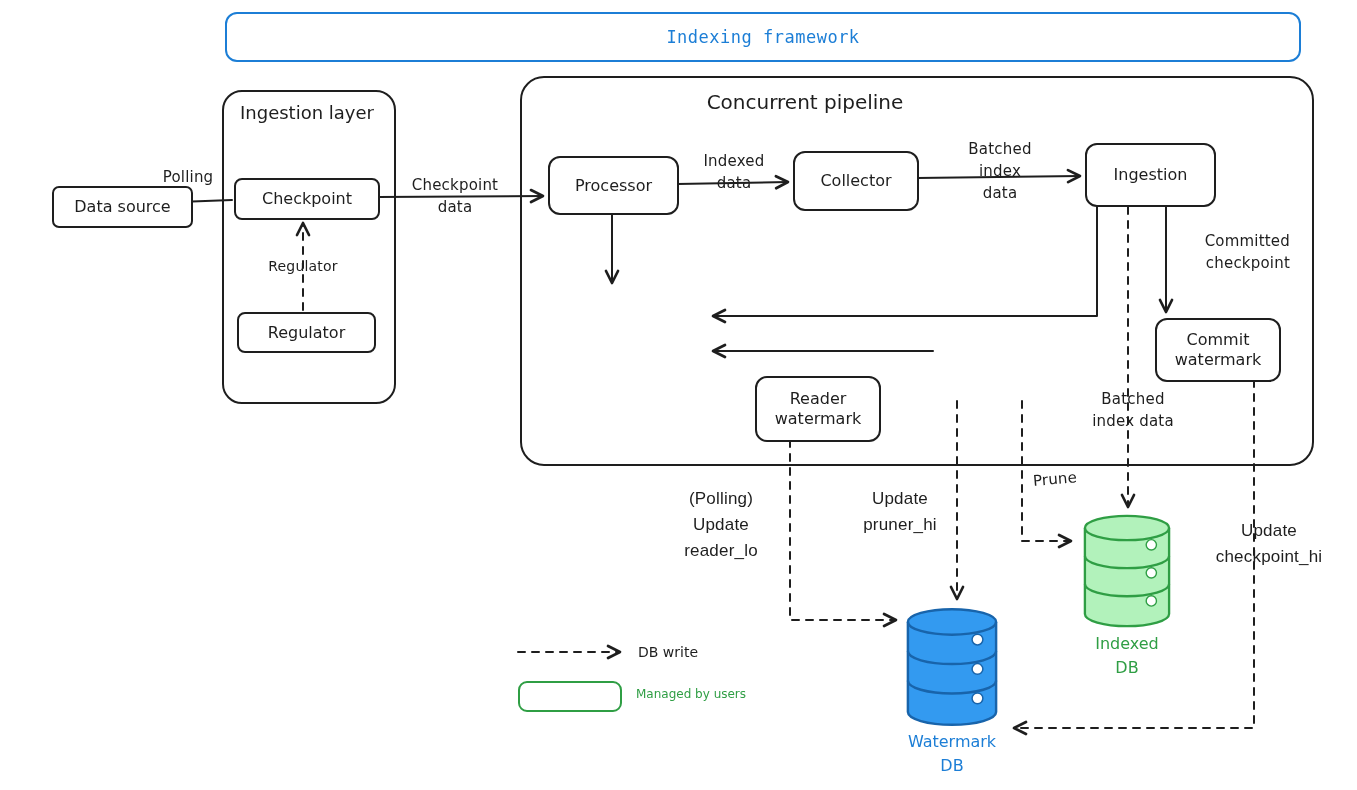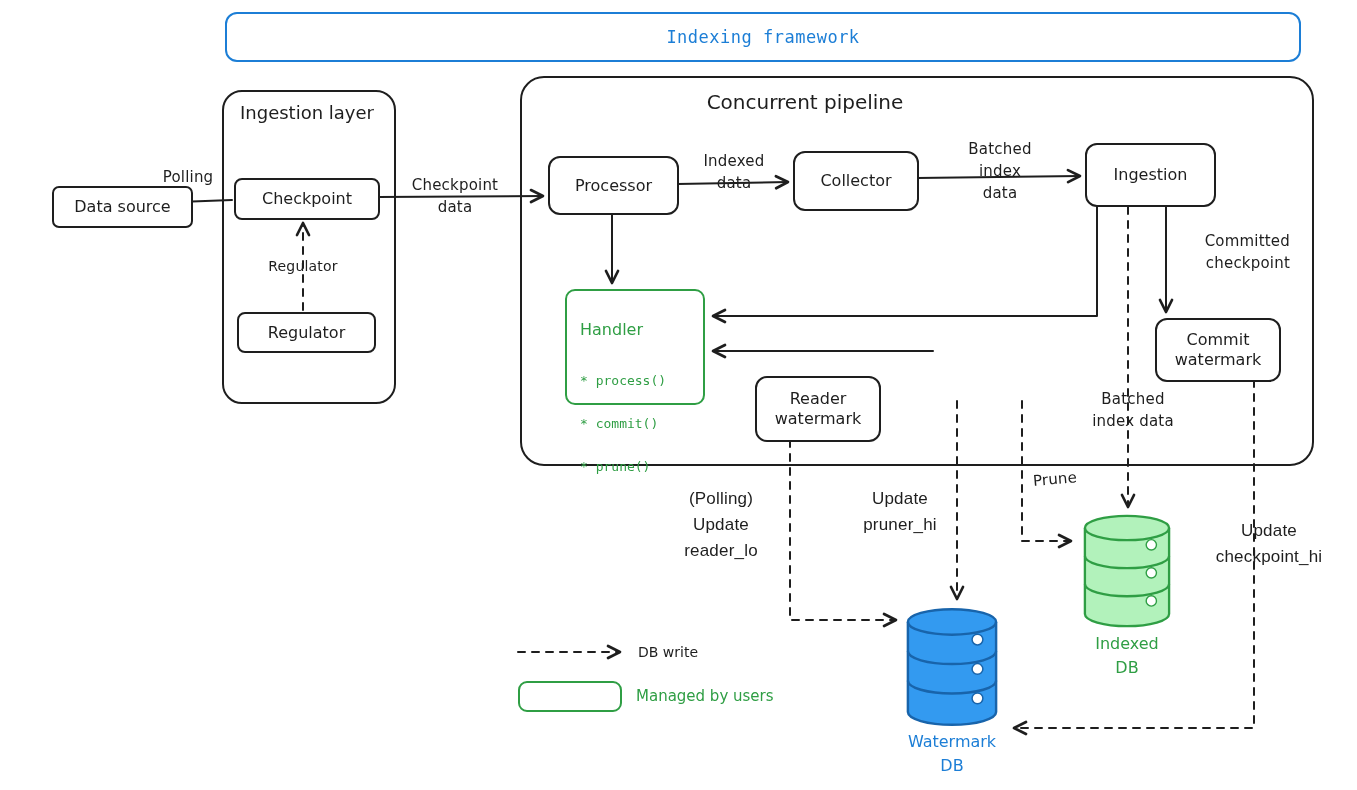--- a/index.html
+++ b/index.html
@@ -104,26 +104,20 @@
     <path class="edge dashed" d="M518,652 L620,652" marker-end="url(#ah)"></path>
   </svg>
 
   <div class="node" style="left:8px; top:186px; width:137px; height:38px; border-radius:7px;margin-left:44px;">Data source</div>
   <div class="node" style="left:234px; top:178px; width:142px; height:38px; border-radius:8px;">Checkpoint</div>
   <div class="node" style="left:237px; top:312px; width:135px; height:37px; border-radius:8px;">Regulator</div>
   <div class="node" style="left:548px; top:156px; width:127px; height:55px; border-radius:12px;">Processor</div>
   <div class="node" style="left:793px; top:151px; width:122px; height:56px; border-radius:12px;">Collector</div>
   <div class="node" style="left:1085px; top:143px; width:127px; height:60px; border-radius:12px;">Ingestion</div>
 
-  <div class="node handler" style="left:565px; top:289px; width:140px; height:116px; border-radius:10px;">
-    <div class="handler-title">Handler</div>
-    <div class="handler-method">* process()</div>
-    <div class="handler-method">* commit()</div>
-    <div class="handler-method">* prune()</div>
-  </div>
 
   <div class="node" style="left:755px; top:376px; width:122px; height:62px; border-radius:12px;">Reader
 watermark</div>
   <div class="node" style="left:1155px; top:318px; width:122px; height:60px; border-radius:12px;">Commit
 watermark</div>
 
   <div class="elabel" style="left:148px; top:166px; width:80px;">Polling</div>
   <div class="elabel" style="left:258px; top:255px; width:90px; font-size:14px;">Regulator</div>
   <div class="elabel" style="left:398px; top:174px; width:114px;">Checkpoint
 data</div>
@@ -164,15 +158,15 @@
     <path class="arc" d="M5,76 A45,13 0 0 0 95,76"></path>
     <circle class="dot" cx="76" cy="34" r="5.5"></circle>
     <circle class="dot" cx="76" cy="64" r="5.5"></circle>
     <circle class="dot" cx="76" cy="94" r="5.5"></circle>
   </svg>
   <div class="db-label green-t" style="left:1076px; top:632px; width:102px;">Indexed
 DB</div>
 
   <div class="legend-text" style="left:638px; top:644px; width:110px;">DB write</div>
   <div class="legend-swatch" style="left:518px; top:681px; width:100px; height:27px;"></div>
-  <div class="legend-text green-t" style="left:636px; top:687px; width:170px; font-size:15px;">Managed by users</div>
+  <div class="legend-text green-t" style="left:636px; top:687px; width:170px; font-size:12px;">Managed by users</div>
 
 </div>
 
 </body></html>

